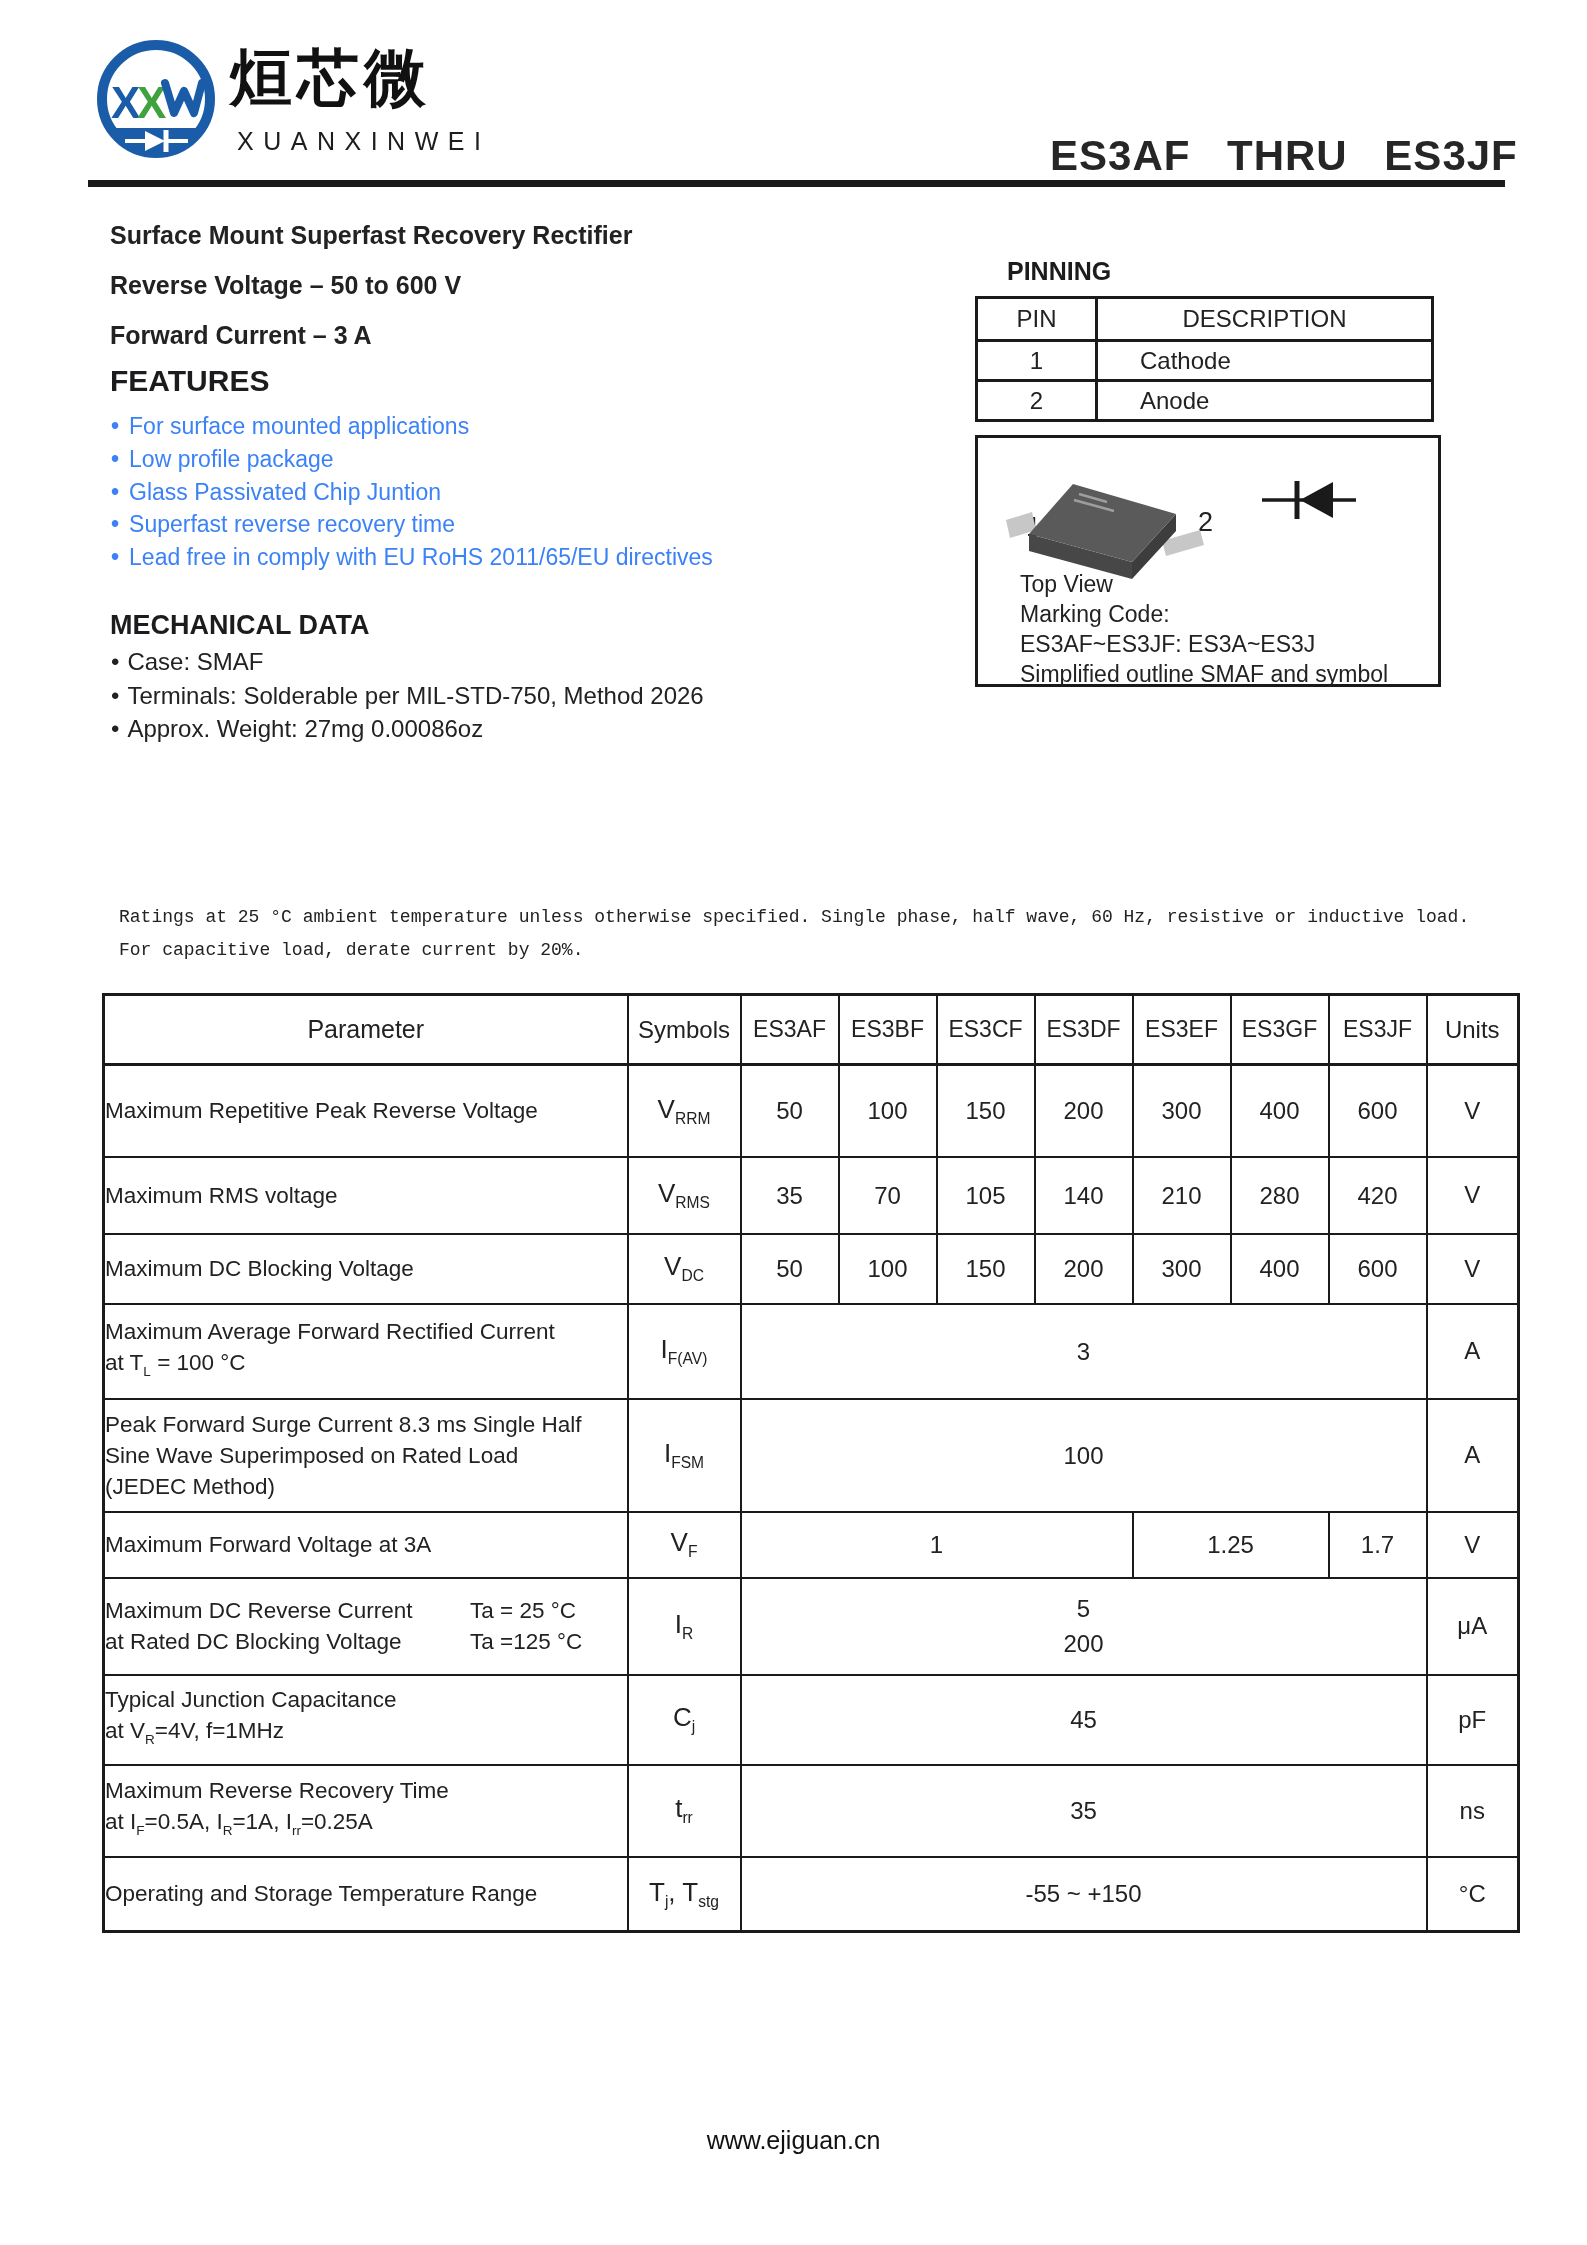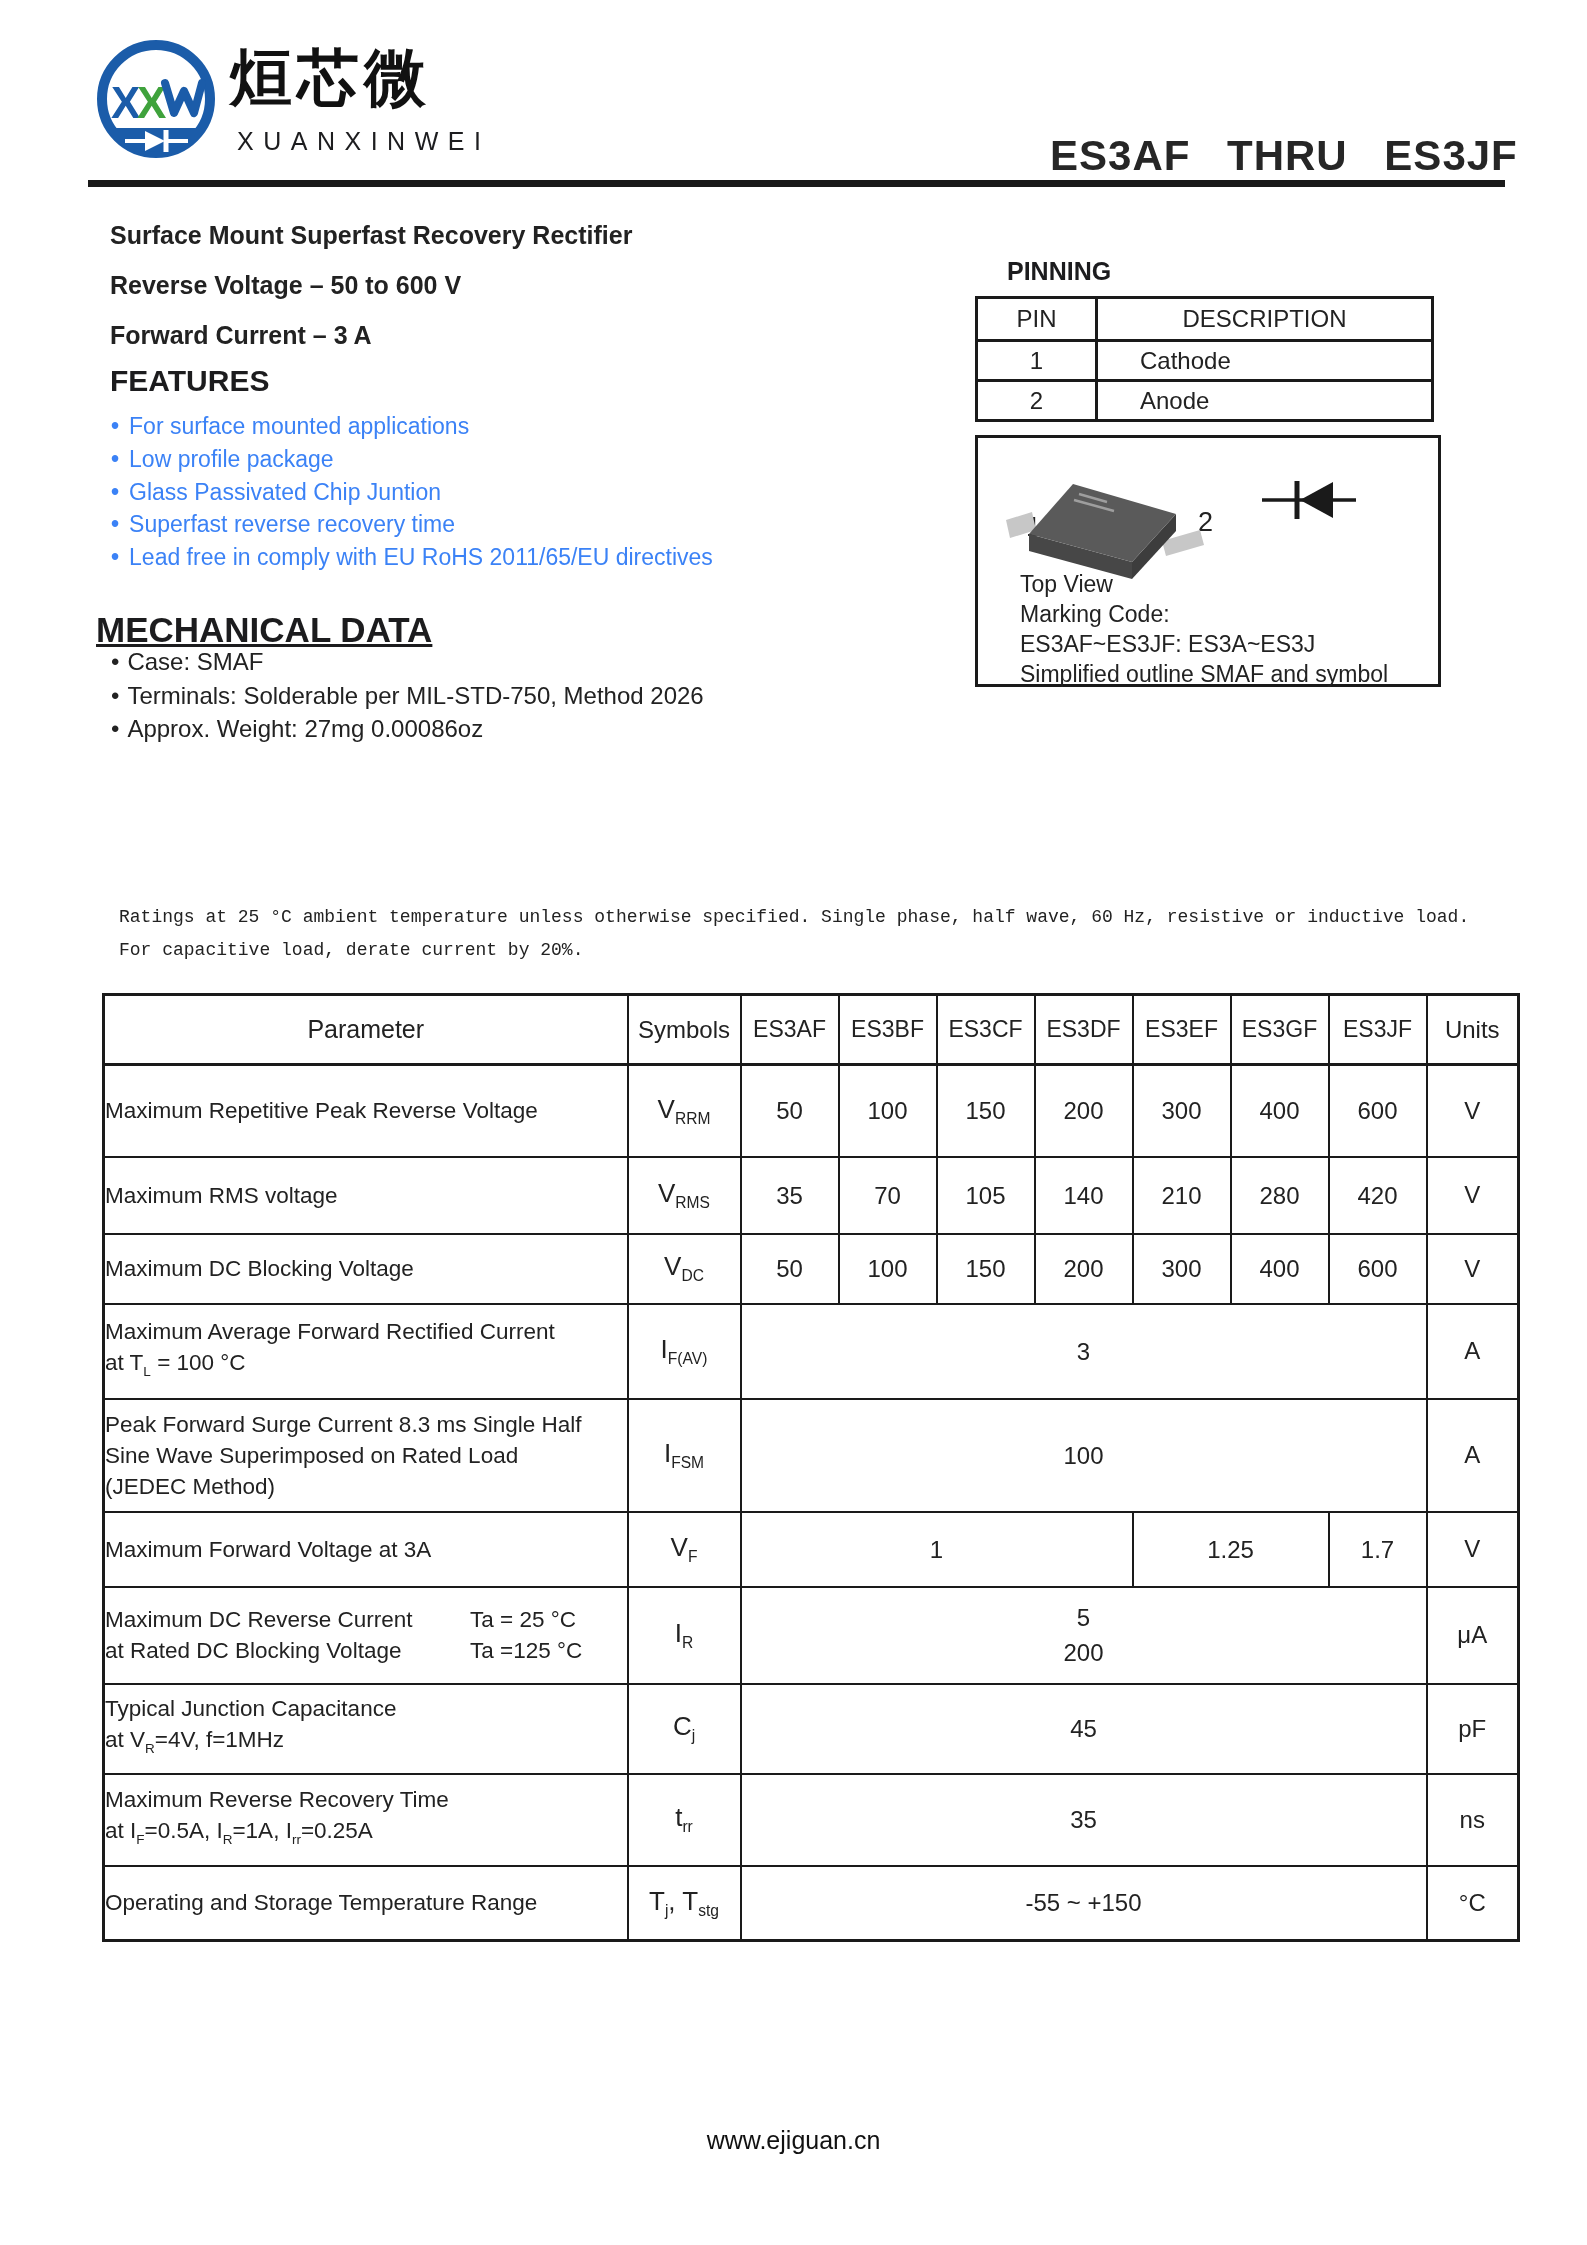--- a/index.html
+++ b/index.html
@@ -12,21 +12,21 @@
   .brand-en{left:237px;top:127px;font-size:25px;letter-spacing:9.5px;color:#1d1d1f;}
   .doc-title{left:1050px;top:132px;font-size:42px;font-weight:bold;letter-spacing:1px;word-spacing:24px;color:#262626;}
   .header-rule{left:88px;top:180px;width:1417px;height:7px;background:#1a1a1a;}
 
   
   .summary{left:110px;top:210px;font-size:25px;font-weight:bold;line-height:50px;color:#222;}
   .sec-h{font-weight:bold;color:#1c1c1e;}
   .features-h{left:110px;top:364px;font-size:30px;}
   .feat-list{left:111px;top:410px;font-size:23px;line-height:32.8px;color:#3b82f6;}
   .blt{font-weight:bold;margin-right:10px;}
-  .mech-h{left:96px;top:610px;font-size:35px;text-decoration:underline;}
+  .mech-h{left:110px;top:610px;font-size:27px;}
   .mech-list{left:111px;top:645px;font-size:24px;line-height:33.5px;color:#222;}
   .blt2{margin-right:8px;}
 
   
   .pinning-h{left:1007px;top:257px;font-size:25px;}
   .pin-table{left:975px;top:296px;border-collapse:collapse;table-layout:fixed;width:456px;}
   .pin-table th,.pin-table td{border:3px solid #1a1a1a;font-size:24px;color:#222;padding:0;}
   .pin-table th{font-weight:normal;text-align:center;height:40px;}
   .pin-table td{height:37px;}
   .pin-table td.pin{text-align:center;}
@@ -244,21 +244,21 @@
       <td class="param">
         <div class="pline">Peak Forward Surge Current 8.3 ms Single Half</div>
         <div class="pline">Sine Wave Superimposed on Rated Load</div>
         <div class="pline">(JEDEC Method)</div>
       </td>
       <td class="sym"><span>I</span><sub>FSM</sub></td>
       <td class="val" colspan="7">100</td>
       <td class="unit">A</td>
     </tr>
 
-    <tr style="height:75px">
+    <tr style="height:66px">
       <td class="param">Maximum  Forward Voltage at 3A</td>
       <td class="sym"><span>V</span><sub>F</sub></td>
       <td class="val" colspan="4">1</td>
       <td class="val" colspan="2">1.25</td>
       <td class="val">1.7</td>
       <td class="unit">V</td>
     </tr>
 
     <tr style="height:97px">
       <td class="param">

